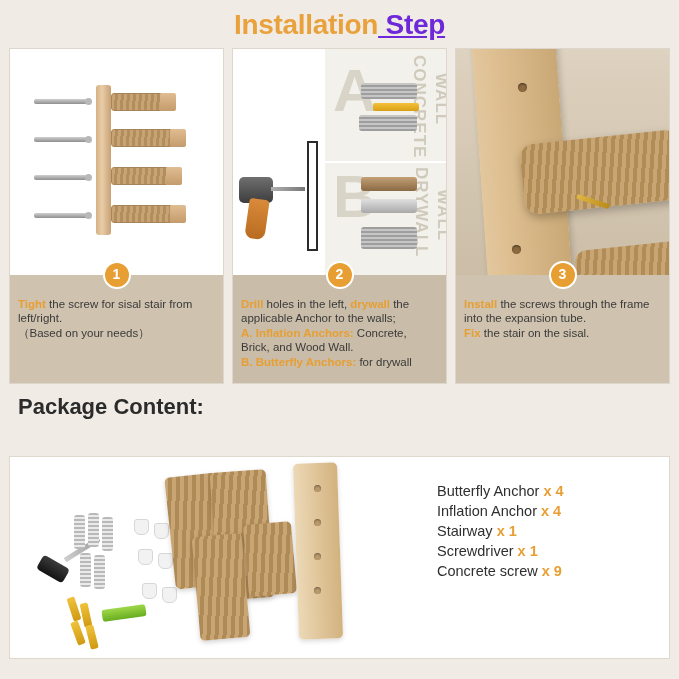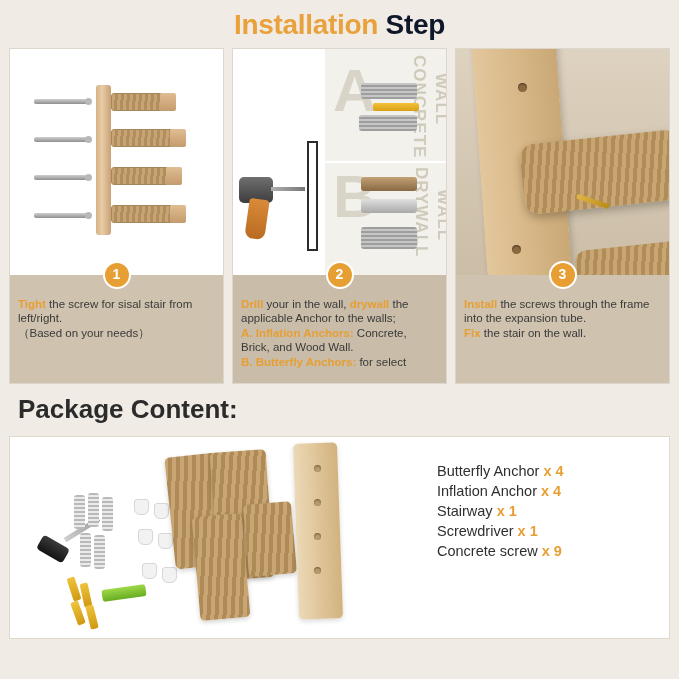--- a/index.html
+++ b/index.html
@@ -13,21 +13,21 @@
 
   
   .title-wrap {
     text-align: center;
     padding-top: 9px;
     font-size: 28px;
     font-weight: bold;
     letter-spacing: -0.3px;
   }
   .title-a { color: #e9a13b; }
-  .title-b { color: #0f172a; }
+  .title-b { color: #6d28d9; text-decoration: underline; }
 
   
   .steps {
     position: absolute;
     top: 48px; left: 9px;
     width: 661px; height: 336px;
     display: flex;
     gap: 8px;
   }
   .step-card {
@@ -193,26 +193,26 @@
     position: absolute; left: 120px; top: 150px;
     width: 34px; height: 5px;
     background: linear-gradient(90deg,#e0b646,#b98b18);
     border-radius: 2px;
     transform: rotate(18deg);
   }
 
   
   .pkg-title {
     position: absolute; left: 18px; top: 394px;
-    font-size: 26px; font-weight: bold; color: #2b2b2b; text-align: center;
+    font-size: 22px; font-weight: bold; color: #2b2b2b; text-align: center;
   }
 
   
   .pkg-panel {
-    position: absolute; left: 9px; top: 436px;
+    position: absolute; left: 9px; top: 456px;
     width: 661px; height: 203px;
     background: #ffffff;
     border: 1px solid #ded8cd;
     display: flex;
   }
   .pkg-left { position: relative; width: 415px; height: 100%; }
   .pkg-right {
     flex: 1;
     padding: 24px 0 0 12px;
   }
@@ -339,40 +339,40 @@
           <div class="anchor-body" style="left:128px;top:178px;width:56px;height:22px;"></div>
 
           <div class="drill-body"></div>
           <div class="drill-handle"></div>
           <div class="drill-bit"></div>
           <div class="wall-slab"></div>
         </div>
       </div>
       <div class="cap-area dark">
         <span class="badge">2</span>
-        <span class="kw">Drill</span><span> your in the wall, </span><span class="kw">drywall</span><span> the applicable Anchor to the walls;</span><br>
+        <span class="kw">Drill</span><span> holes in the left, </span><span class="kw">drywall</span><span> the applicable Anchor to the walls;</span><br>
         <span class="kw">A. Inflation Anchors:</span><span> Concrete, Brick, and Wood Wall.</span><br>
-        <span class="kw">B. Butterfly Anchors:</span><span> for select</span>
+        <span class="kw">B. Butterfly Anchors:</span><span> for drywall</span>
       </div>
     </div>
 
     <div class="step-card">
       <div class="img-area">
         <div class="s3-wall"></div>
         <div class="s3-board"></div>
         <div class="s3-hole" style="left:62px;top:34px;"></div>
         <div class="s3-hole" style="left:56px;top:196px;"></div>
         <div class="s3-rope"></div>
         <div class="s3-rope2"></div>
         <div class="s3-screw"></div>
       </div>
       <div class="cap-area">
         <span class="badge">3</span>
         <span class="kw">Install</span><span> the screws through the frame into the expansion tube.</span><br>
-        <span class="kw">Fix</span><span> the stair on the wall.</span>
+        <span class="kw">Fix</span><span> the stair on the sisal.</span>
       </div>
     </div>
   </div>
 
   <div class="pkg-title">Package Content:</div>
 
   <div class="pkg-panel">
     <div class="pkg-left">
       <div class="driver-handle"></div>
       <div class="driver-shaft"></div>

